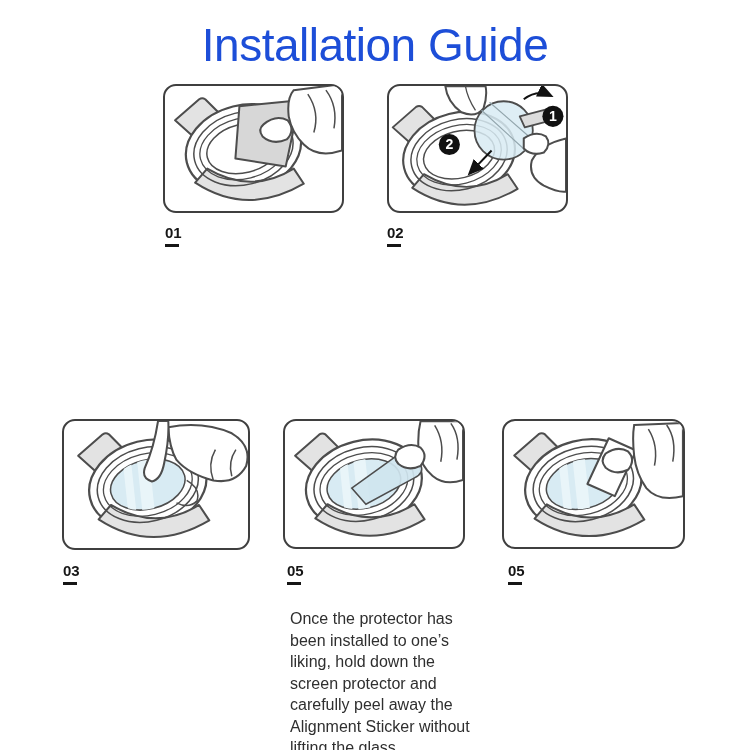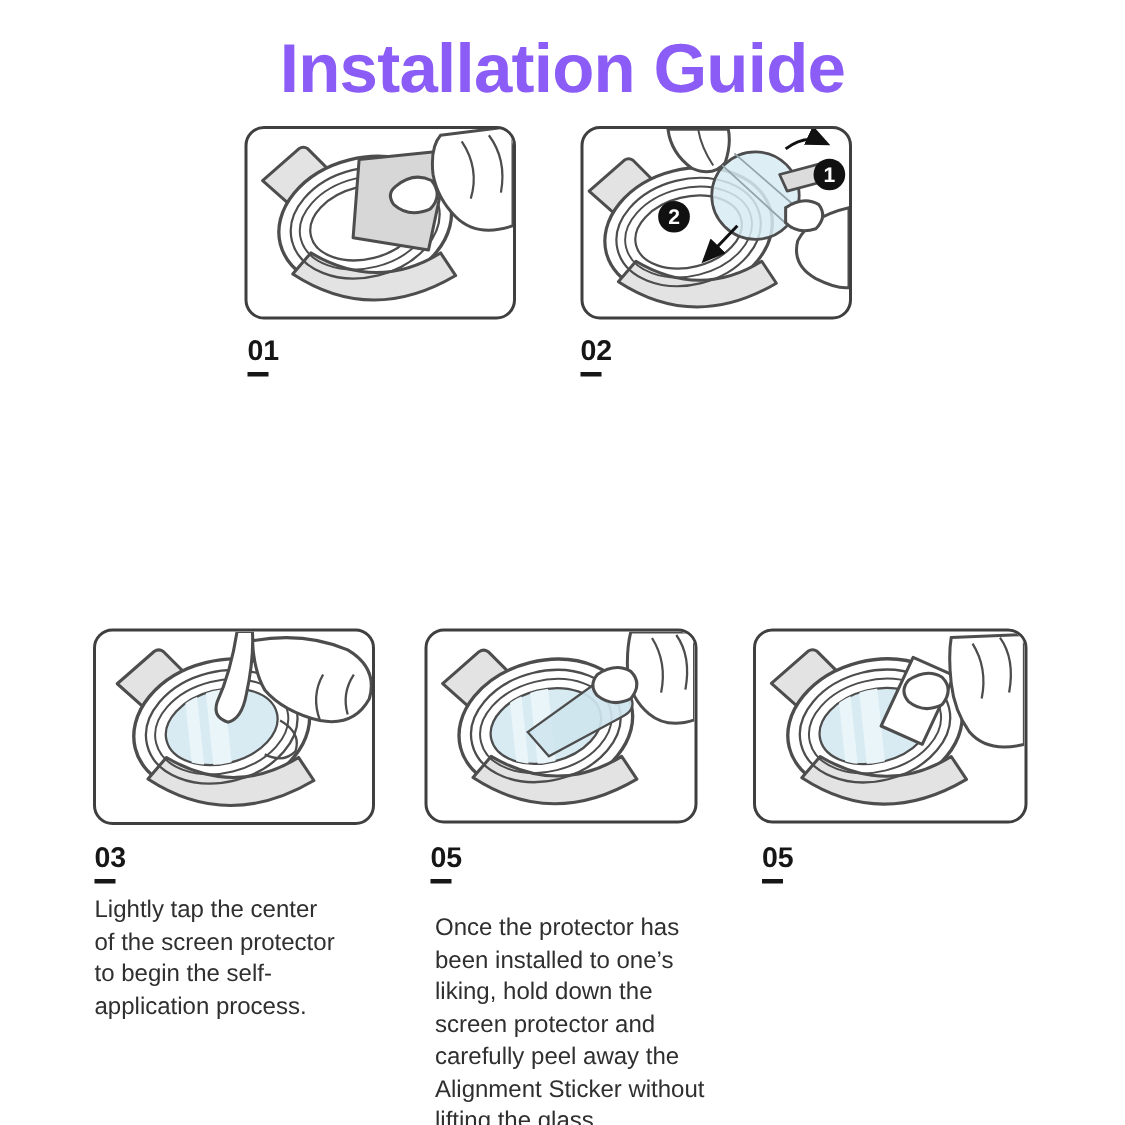--- a/index.html
+++ b/index.html
@@ -1,32 +1,32 @@
 <!DOCTYPE html>
 <html><head>
 <meta charset="utf-8">
 <style>
   html,body{margin:0;padding:0;background:#ffffff;}
   body{width:750px;height:750px;font-family:"Liberation Sans", sans-serif;}
   .canvas{position:relative;width:750px;height:750px;background:#ffffff;overflow:hidden;}
 
   .title{position:absolute;top:18px;left:0;width:750px;text-align:center;
-         font-size:46px;font-weight:700;color:#8b5cf6;letter-spacing:-0.5px;}
+         font-size:46px;font-weight:400;color:#1d4ed8;letter-spacing:-0.5px;}
 
   .panel{position:absolute;border:2.5px solid #3f3f3f;border-radius:13px;
          background:#ffffff;box-sizing:border-box;overflow:hidden;}
   .panel svg{display:block;width:100%;height:100%;}
 
   #p1{left:163px;top:84px;width:181px;height:129px;}
   #p2{left:387px;top:84px;width:181px;height:129px;}
   #p3{left:62px;top:419px;width:188px;height:131px;}
   #p4{left:283px;top:419px;width:182px;height:130px;}
   #p5{left:502px;top:419px;width:183px;height:130px;}
 
-  .step-num{position:absolute;font-size:19px;font-weight:700;color:#161616;line-height:1;}
+  .step-num{position:absolute;font-size:15px;font-weight:700;color:#161616;line-height:1;}
   .step-num::after{content:"";display:block;width:14px;height:3px;background:#161616;margin-top:4px;}
   #n1{left:165px;top:225px;} #n2{left:387px;top:225px;}
   #n3{left:63px;top:563px;}  #n4{left:287px;top:563px;}  #n5{left:508px;top:563px;}
 
   .step-text{position:absolute;font-size:16px;line-height:21.5px;color:#2f2f2f;white-space:pre-line;}
   #t1{left:165px;top:258px;width:205px;}
   #t2{left:387px;top:258px;width:208px;}
   #t3{left:63px;top:596px;width:210px;}
   #t4{left:290px;top:596px;width:212px;margin-top:12px;}
   #t5{left:508px;top:596px;width:218px;}
@@ -128,24 +128,20 @@
       <path d="M100,32 Q112,24 122,30 Q130,38 122,48 Q110,54 100,46 Q94,39 100,32 Z" fill="#ffffff" stroke="#4d4d4d" stroke-width="2"></path>
     </svg>
   </div>
 
   <div class="step-num" id="n1">01</div>
   <div class="step-num" id="n2">02</div>
   <div class="step-num" id="n3">03</div>
   <div class="step-num" id="n4">05</div>
   <div class="step-num" id="n5">05</div>
 
-  <div class="step-text" id="t3">Lightly tap the center
-of the screen protector
-to begin the self-
-application process.</div>
   <div class="step-text" id="t4">Once the protector has
 been installed to one’s
 liking, hold down the
 screen protector and
 carefully peel away the
 Alignment Sticker without
 lifting the glass.</div>
 
 </div>
 

